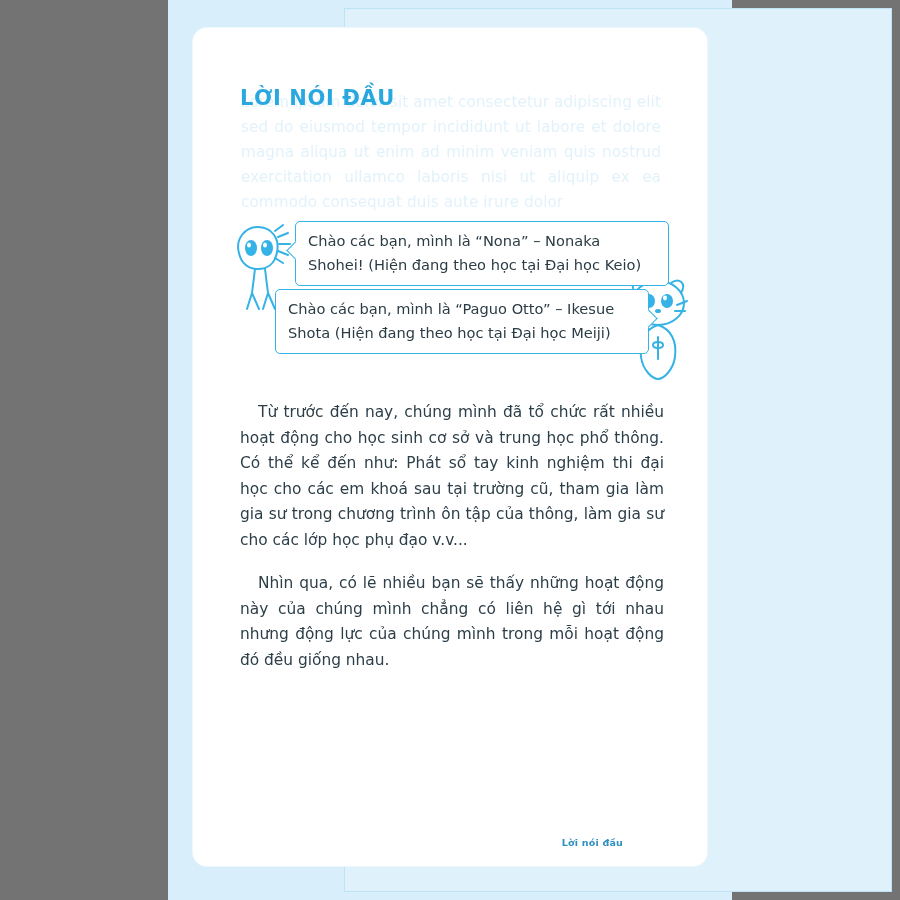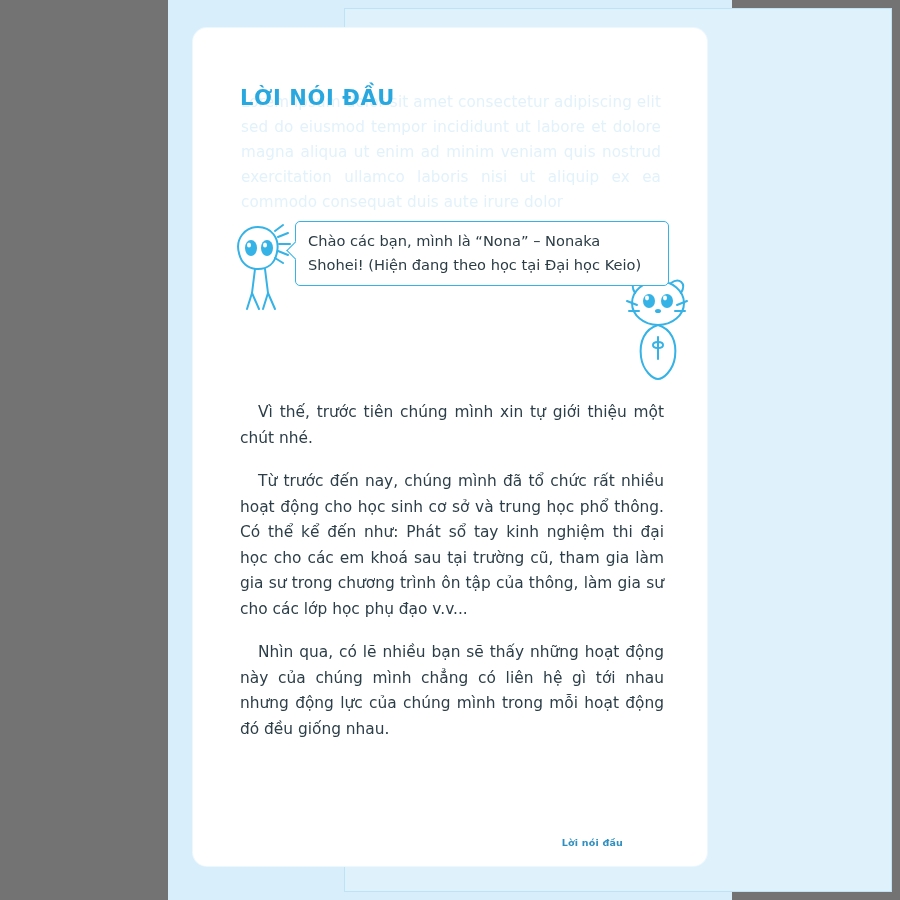--- a/index.html
+++ b/index.html
@@ -225,24 +225,24 @@
             </g>
             <ellipse cx="26" cy="26" rx="6" ry="7" fill="#35b2e6"></ellipse>
             <ellipse cx="44" cy="26" rx="6" ry="7" fill="#35b2e6"></ellipse>
             <ellipse cx="24" cy="23" rx="2" ry="2.4" fill="#ffffff"></ellipse>
             <ellipse cx="42" cy="23" rx="2" ry="2.4" fill="#ffffff"></ellipse>
             <ellipse cx="35" cy="36" rx="3" ry="2" fill="#35b2e6"></ellipse>
           </svg>
         </div>
 
         <div class="bubble bubble-1">Chào các bạn, mình là “Nona” – Nonaka Shohei! (Hiện đang theo học tại Đại học Keio)</div>
+        <div class="bubble bubble-2">Chào các bạn, mình là “Paguo Otto” – Ikesue Shota (Hiện đang theo học tại Đại học Meiji)</div>
       </div>
 
       <div class="body-text">
-        <p>Vì thế, trước tiên chúng mình xin tự giới thiệu một chút nhé.</p>
         <p>Từ trước đến nay, chúng mình đã tổ chức rất nhiều hoạt động cho học sinh cơ sở và trung học phổ thông. Có thể kể đến như: Phát sổ tay kinh nghiệm thi đại học cho các em khoá sau tại trường cũ, tham gia làm gia sư trong chương trình ôn tập của thông, làm gia sư cho các lớp học phụ đạo  v.v...</p>
         <p>Nhìn qua, có lẽ nhiều bạn sẽ thấy những hoạt động này của chúng mình chẳng có liên hệ gì tới nhau nhưng động lực của chúng mình trong mỗi hoạt động đó đều giống nhau.</p>
       </div>
 
       <div class="footer">Lời nói đầu</div>
 
     </div>
   </div>
 </div>
 

